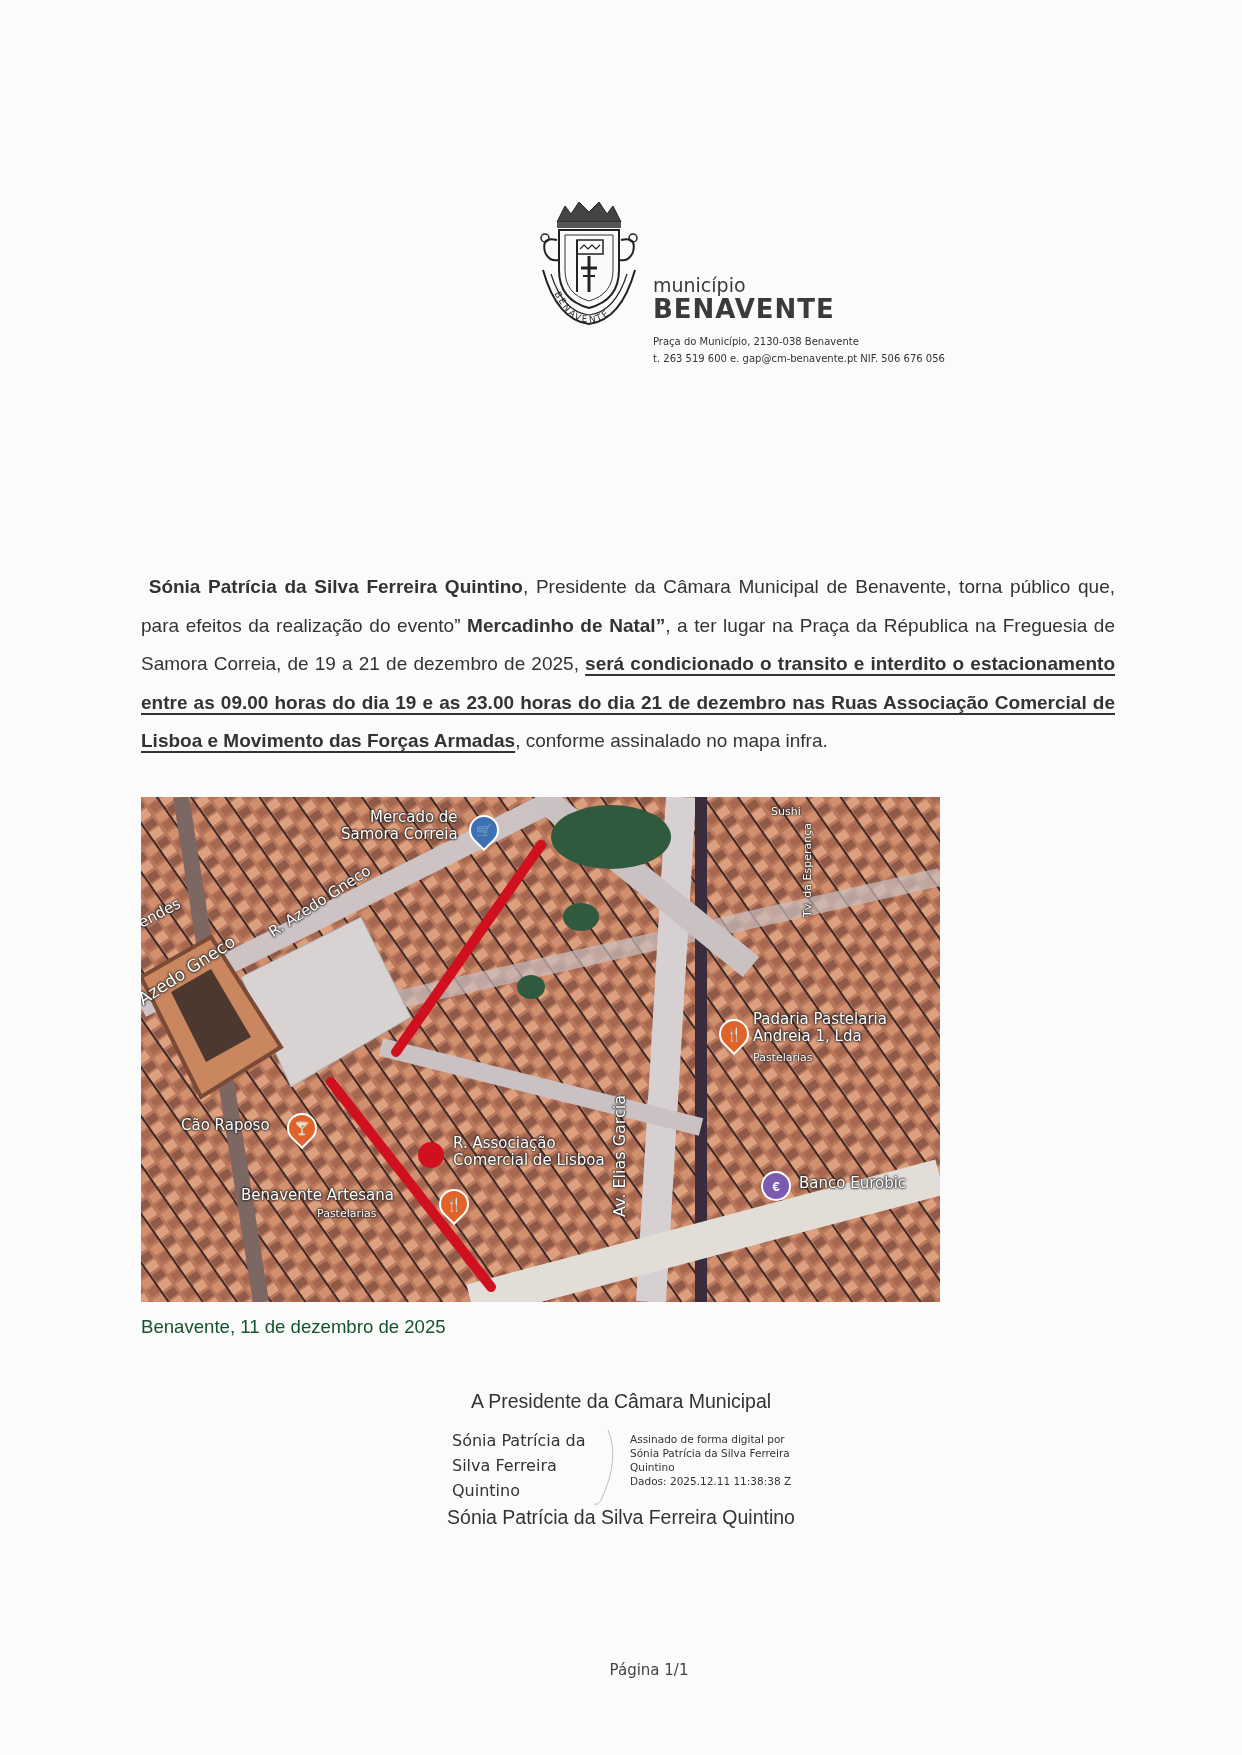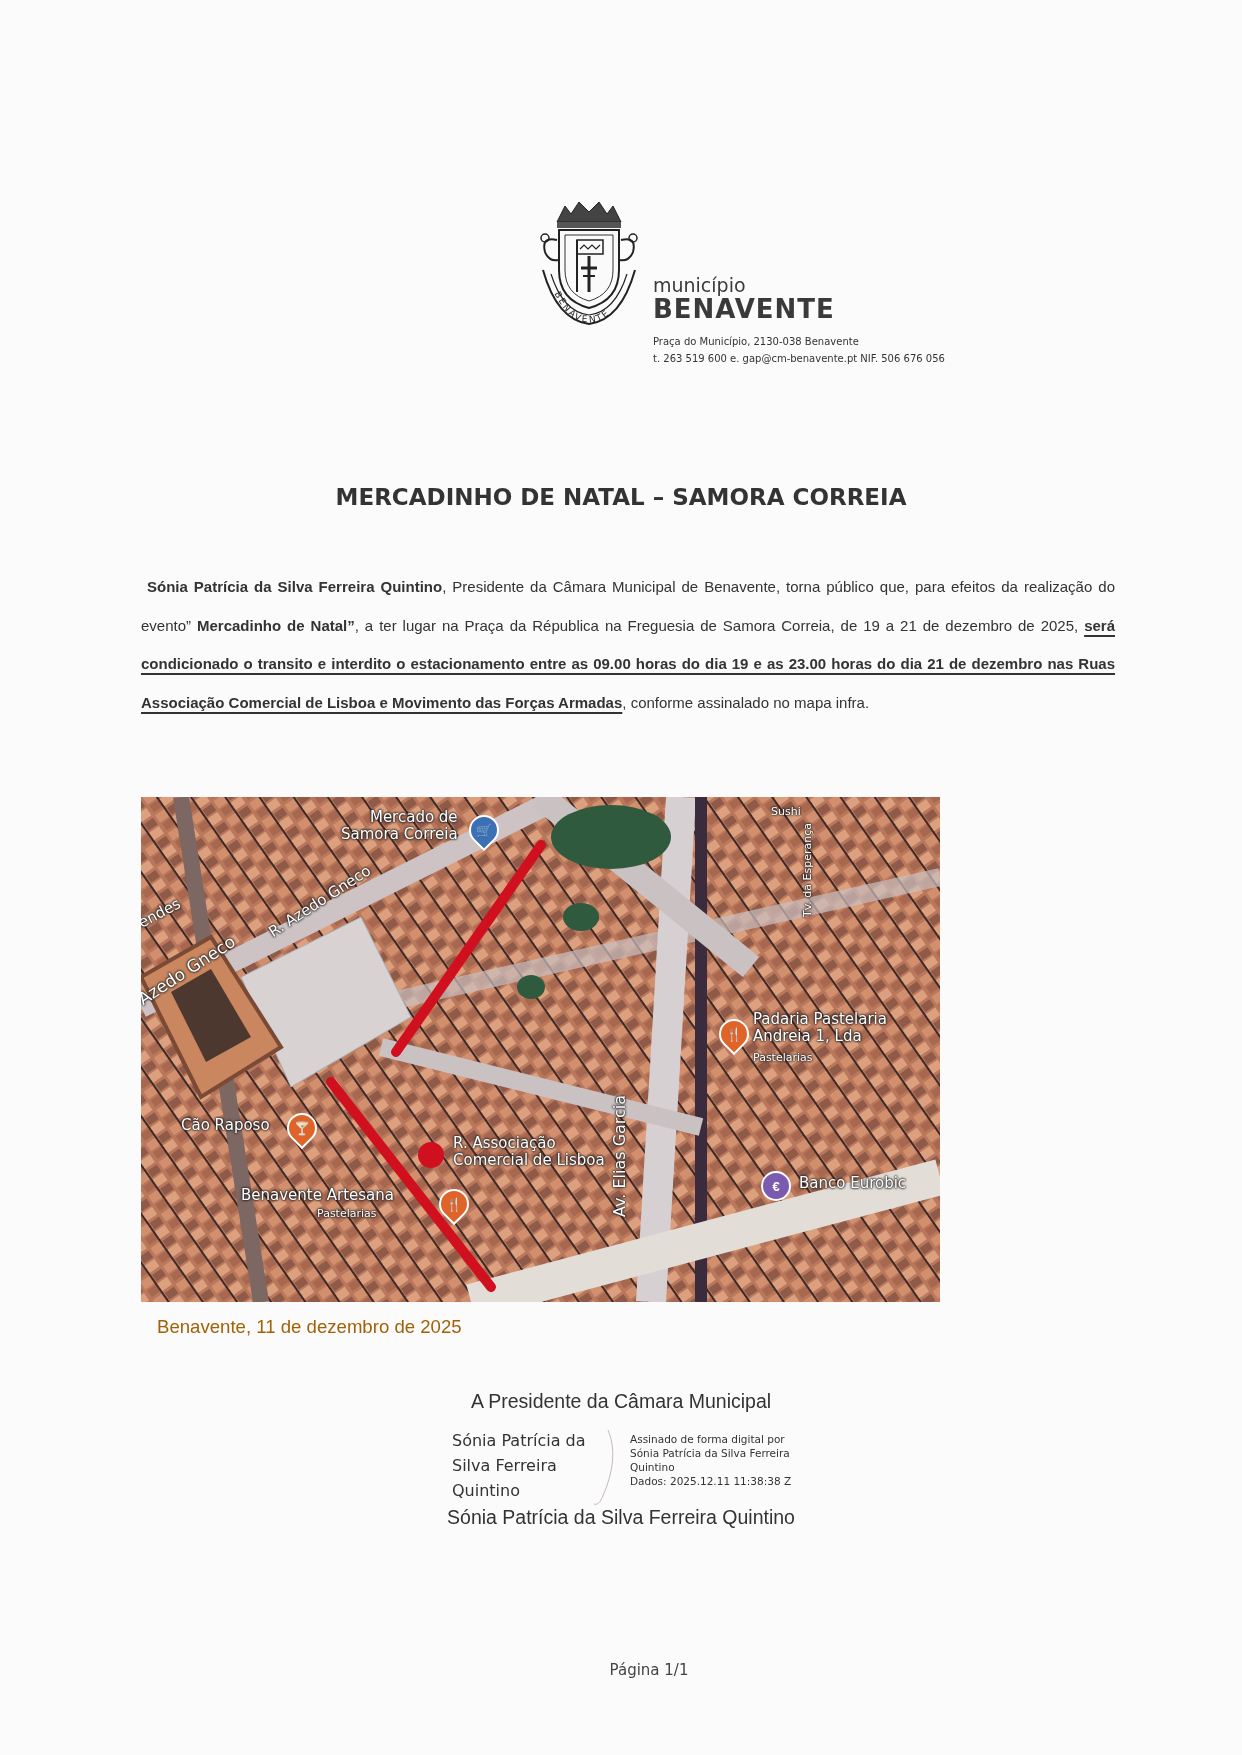--- a/index.html
+++ b/index.html
@@ -18,35 +18,35 @@
   .addr { position: absolute; left: 653px; top: 333px; font-family: "DejaVu Sans", sans-serif; font-size: 10px; color: #333; line-height: 17px; }
 
   
   .title1 { position: absolute; left: 0; width: 1242px; top: 418px; text-align: center;
     font-family: "DejaVu Sans", sans-serif; font-weight: bold; font-size: 25px; color: #333; }
   .title2 { position: absolute; left: 0; width: 1242px; top: 484px; text-align: center;
     font-family: "DejaVu Sans", sans-serif; font-weight: bold; font-size: 23px; color: #333; }
 
   
   .body-text { position: absolute; left: 141px; top: 568px; width: 974px;
-    font-size: 15px; line-height: 38.5px; text-align: justify; color: #333; }
+    font-size: 19px; line-height: 38.5px; text-align: justify; color: #333; }
   .body-text b { color: #333; }
   .body-text .u { font-weight: bold; text-decoration: underline; text-decoration-thickness: 2px; text-underline-offset: 4px; }
 
   
   .map { position: absolute; left: 141px; top: 797px; width: 799px; height: 505px; overflow: hidden; background: #3b82f6; }
   .map svg { display: block; }
   .map-label { position: absolute; color: #fff; font-size: 15px; font-family: "DejaVu Sans", sans-serif;
     text-shadow: 0 0 2px #222, 0 0 2px #222, 0 0 3px #222; white-space: nowrap; line-height: 17px; }
   .map-label.small { font-size: 11px; }
   .pin { position: absolute; width: 26px; height: 26px; border-radius: 50% 50% 50% 0; transform: rotate(-45deg);
     border: 2px solid #fff; display: flex; align-items: center; justify-content: center; }
   .pin span { transform: rotate(45deg); color: #fff; font-size: 13px; font-weight: bold; }
 
-  .date { position: absolute; left: 141px; top: 1316px; font-size: 18.6px; color: #a16207; margin-left: 16px; }
+  .date { position: absolute; left: 141px; top: 1316px; font-size: 18.6px; color: #14532d; }
 
   .sig-role { position: absolute; left: 0; width: 1242px; top: 1390px; text-align: center; font-size: 19.5px; color: #333; }
   .sig-name-block { position: absolute; left: 452px; top: 1428px; font-family: "DejaVu Sans", sans-serif; font-size: 16px; line-height: 25px; color: #333; width: 150px; }
   .sig-mark { position: absolute; left: 588px; top: 1428px; width: 34px; height: 80px; }
   .sig-detail { position: absolute; left: 630px; top: 1432px; font-family: "DejaVu Sans", sans-serif; font-size: 10.5px; line-height: 14px; color: #333; width: 200px; }
   .sig-full { position: absolute; left: 0; width: 1242px; top: 1506px; text-align: center; font-size: 19.5px; color: #333; }
 
   .footer { position: absolute; left: 0; width: 1242px; top: 1661px; text-align: center; font-family: "DejaVu Sans", sans-serif; font-size: 15px; color: #444; padding-left: 28px; }
 </style>
 </head>
@@ -85,21 +85,20 @@
 
   <div class="brand">
     <div class="muni">município</div>
     <div class="city">BENAVENTE</div>
   </div>
   <div class="addr">
     <div>Praça do Município, 2130-038 Benavente</div>
     <div>t. 263 519 600  e. gap@cm-benavente.pt  NIF. 506 676 056</div>
   </div>
 
-  <div class="title2">MERCADINHO DE NATAL – SAMORA CORREIA</div>
 
   <div class="body-text">&nbsp;<b>Sónia Patrícia da Silva Ferreira Quintino</b><span>, Presidente da Câmara Municipal de Benavente, torna público que, para efeitos da realização do evento” </span><b>Mercadinho de Natal”</b><span>, a ter lugar na Praça da Républica na Freguesia de Samora Correia, de 19 a 21 de dezembro de 2025, </span><span class="u">será condicionado o transito e interdito o estacionamento entre as 09.00 horas do dia 19 e as 23.00 horas do dia 21 de dezembro nas Ruas Associação Comercial de Lisboa e Movimento das Forças Armadas</span><span>, conforme assinalado no mapa infra.</span></div>
 
   <div class="map">
     <svg width="799" height="505" viewBox="0 0 799 505">
       <defs>
         <pattern id="roofs" width="28" height="22" patternUnits="userSpaceOnUse" patternTransform="rotate(-35)">
           <rect width="28" height="22" fill="#b9775c"></rect>
           <rect x="1" y="1" width="12" height="9" fill="#d28f6e"></rect>
           <rect x="15" y="2" width="11" height="8" fill="#8f5a48"></rect>

